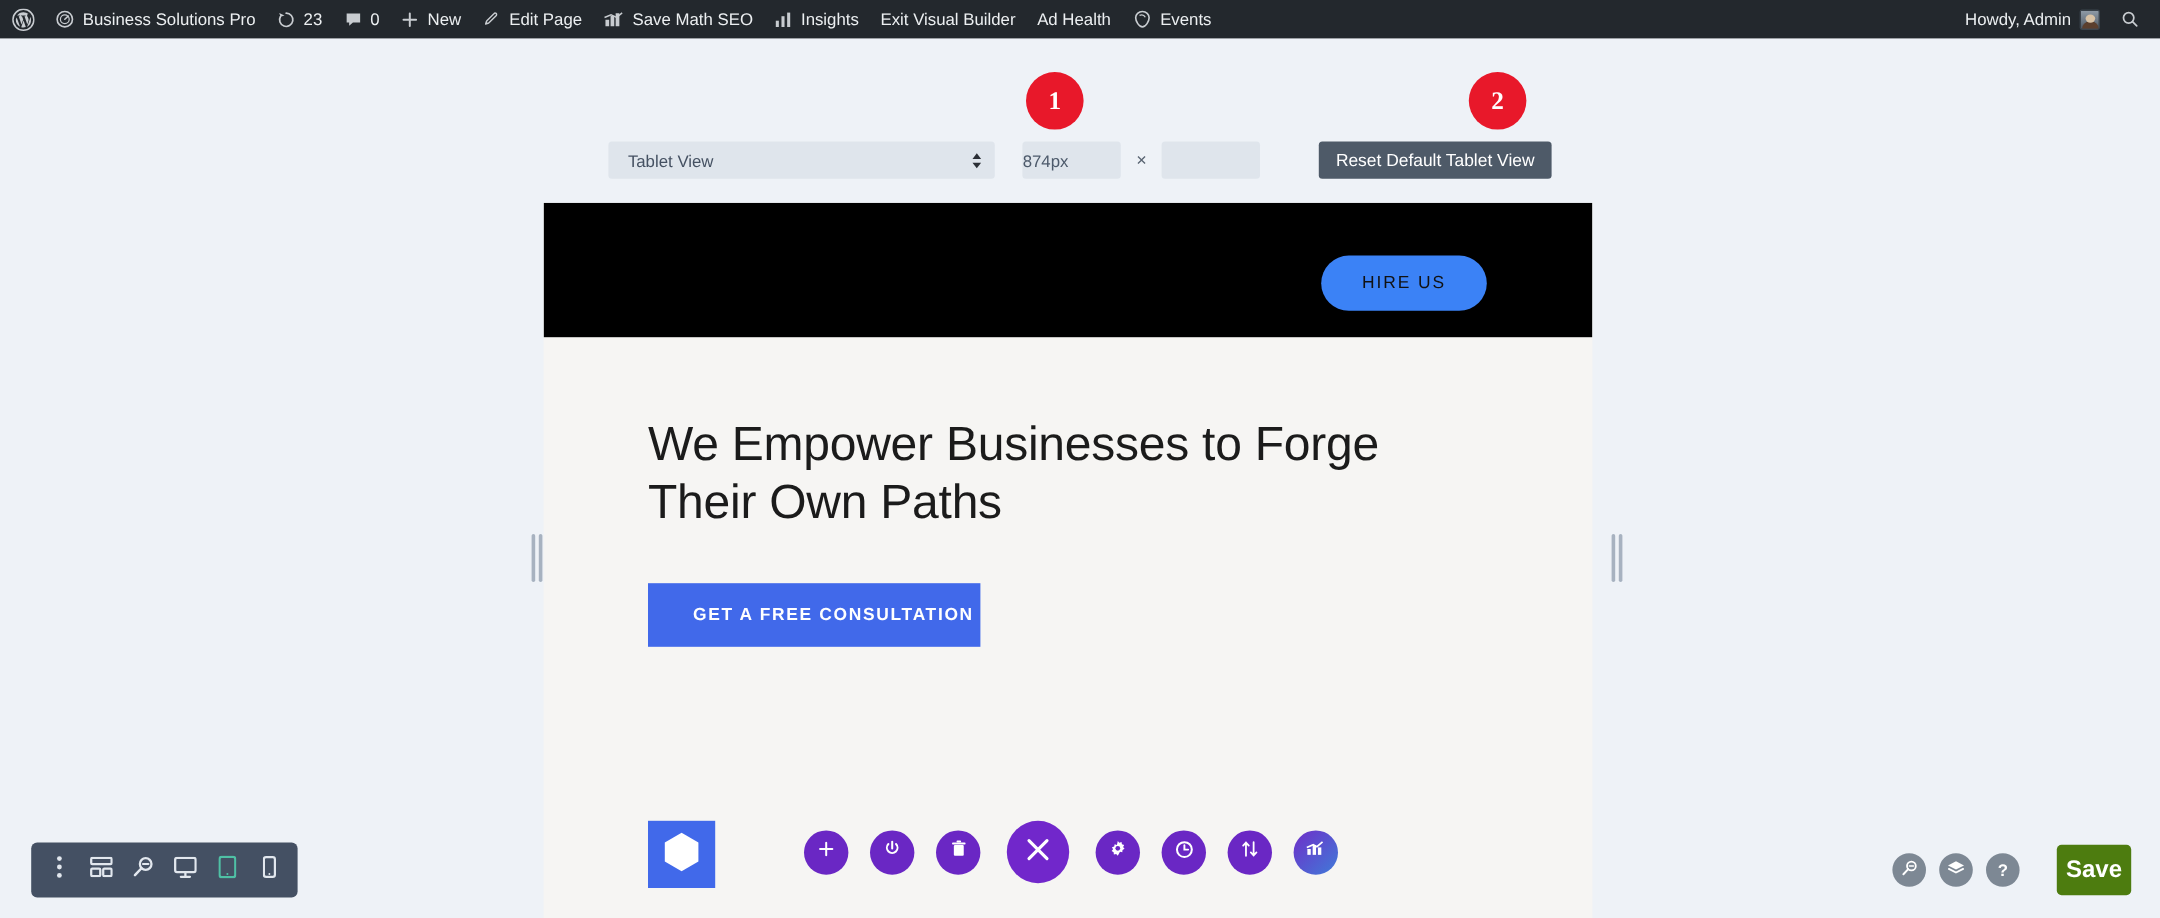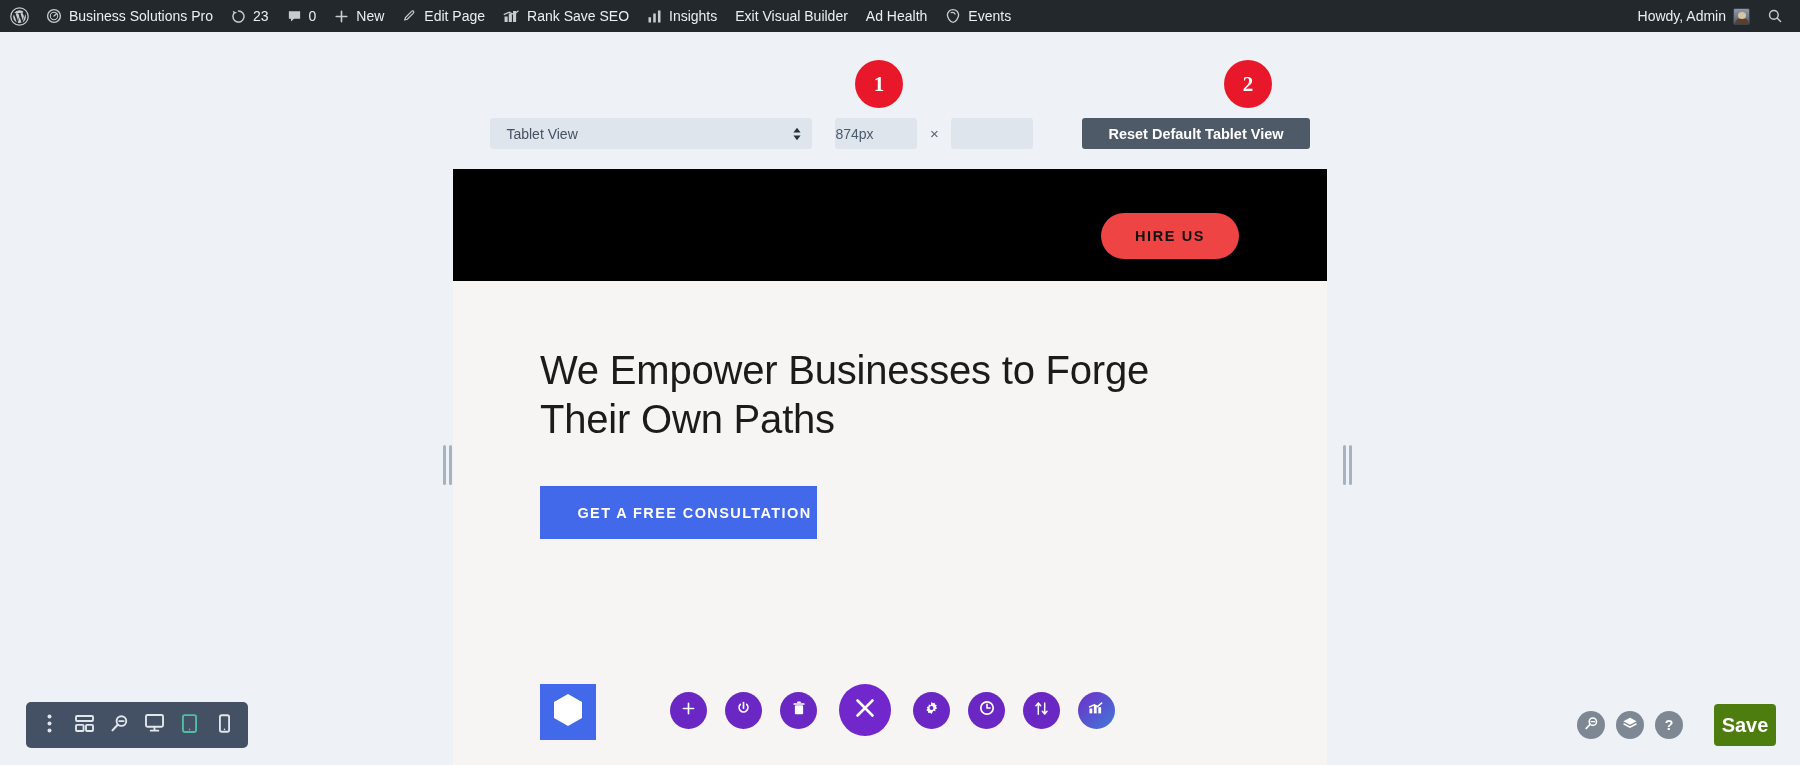--- a/index.html
+++ b/index.html
@@ -57,22 +57,22 @@
     margin-left: 23px; width: 82px; height: 31px; background: #dfe5ec;
     border: none; border-radius: 3px; display: flex; align-items: center;
     font-size: 14px; color: #4d5a6b;
   }
   .vp-x { width: 34px; text-align: center; color: #5a6573; font-size: 15px; }
   .vp-hbox {
     width: 82px; height: 31px; background: #dfe5ec; border: none; border-radius: 3px;
   }
   .vp-reset {
     margin-left: 49px; height: 31px; background: #4e5a68; color: #fff;
-    border-radius: 3px; display: flex; align-items: center; padding: 0 26px;
-    font-size: 14.5px; font-weight: bold; white-space: nowrap;
+    border-radius: 3px; display: flex; align-items: center; padding: 0 14px;
+    font-size: 14.5px; font-weight: normal; white-space: nowrap;
   }
 
   
   .marker {
     position: absolute; width: 48px; height: 48px; border-radius: 50%;
     background: #e8182a; color: #fff; display: flex; align-items: center;
     justify-content: center; font-size: 21px; font-weight: bold;
     font-family: "Liberation Serif", serif;
   }
   #marker-1 { left: 855px; top: 60px; }
@@ -81,23 +81,23 @@
   
   .canvas {
     position: absolute; left: 453px; top: 169px; width: 874px; height: 596px;
     background: #f6f5f3; overflow: hidden;
   }
   .hero-black {
     height: 112px; background: #000; position: relative;
   }
   .hire-btn {
     position: absolute; right: 88px; top: 44px;
-    width: 138px; height: 46px; background: #ef4444; border-radius: 30px;
+    width: 138px; height: 46px; background: #3b82f6; border-radius: 30px;
     display: flex; align-items: center; justify-content: center;
-    color: #111; font-size: 14.5px; font-weight: bold; letter-spacing: 1.6px;
+    color: #111; font-size: 14.5px; font-weight: normal; letter-spacing: 1.6px;
   }
   .hero-body { padding: 65px 0 0 87px; }
   .hero-h1 {
     font-size: 40px; line-height: 1.23; color: #1b1b1b; font-weight: normal;
     max-width: 680px; letter-spacing: -0.2px;
   }
   .hero-p {
     margin-top: 35px; font-size: 16.5px; line-height: 1.62; color: #5d6468;
     max-width: 700px;
   }
@@ -227,21 +227,21 @@
       <span class="lbl">Edit Page</span>
     </div>
 
     <div class="ab-item">
       <span class="ic">
         <svg width="17" height="15" viewBox="0 0 22 18">
             <path d="M2 16h4V9H2zM7.5 16h4V5h-4zM13 16h4V2h-4z" fill="#c8ccd0"></path>
             <path d="M1 6.5l7-3 6 3 6-5" stroke="#c8ccd0" stroke-width="1.6" fill="none"></path>
           </svg>
       </span>
-      <span class="lbl">Rank Save SEO</span>
+      <span class="lbl">Save Math SEO</span>
     </div>
 
     <div class="ab-item">
       <span class="ic">
         <svg width="15" height="15" viewBox="0 0 20 20">
             <rect x="2" y="11" width="3.4" height="7" fill="#c8ccd0"></rect>
             <rect x="8.3" y="6" width="3.4" height="12" fill="#c8ccd0"></rect>
             <rect x="14.6" y="2" width="3.4" height="16" fill="#c8ccd0"></rect>
           </svg>
       </span>

